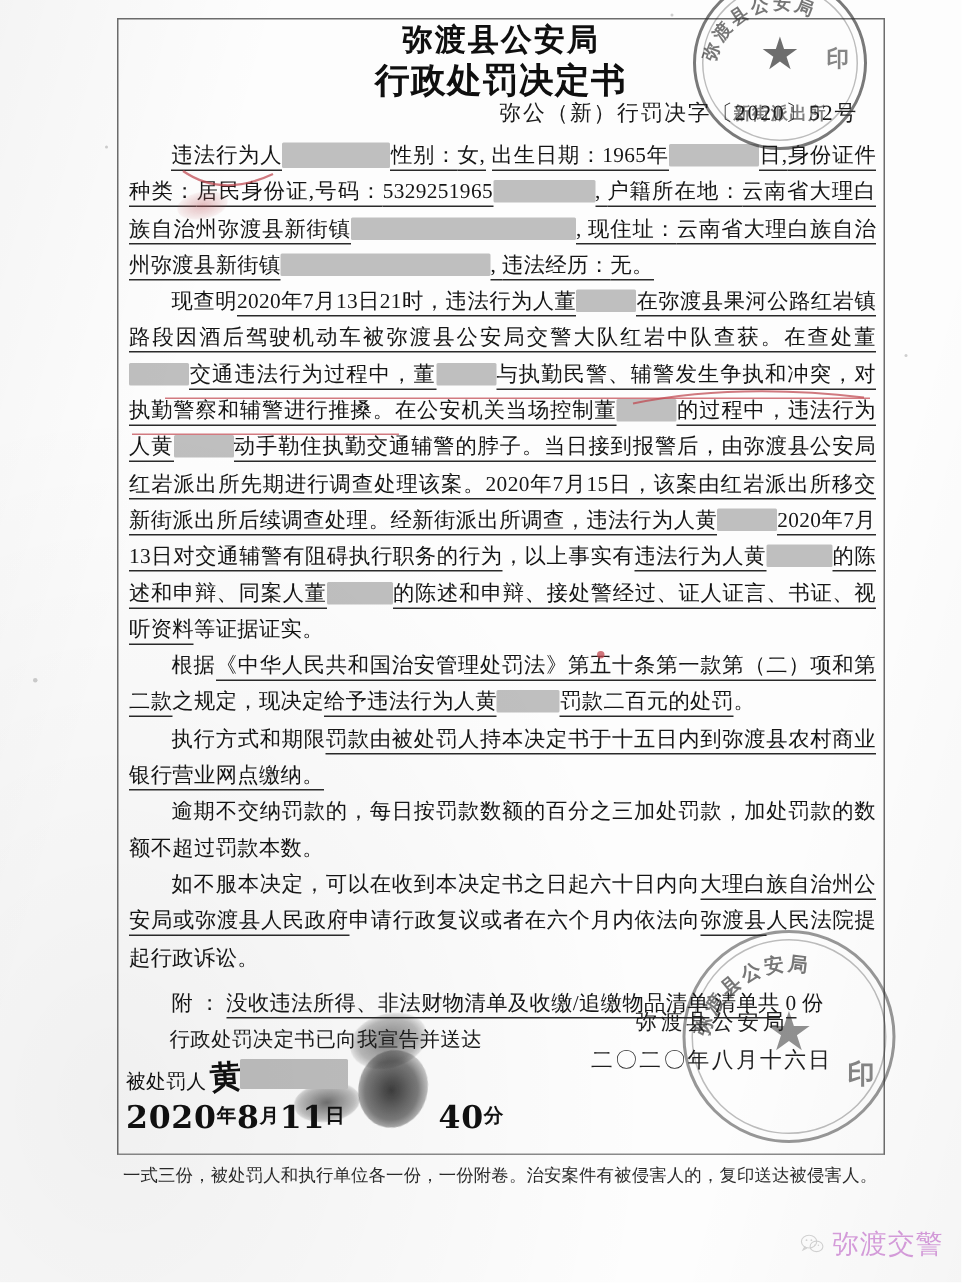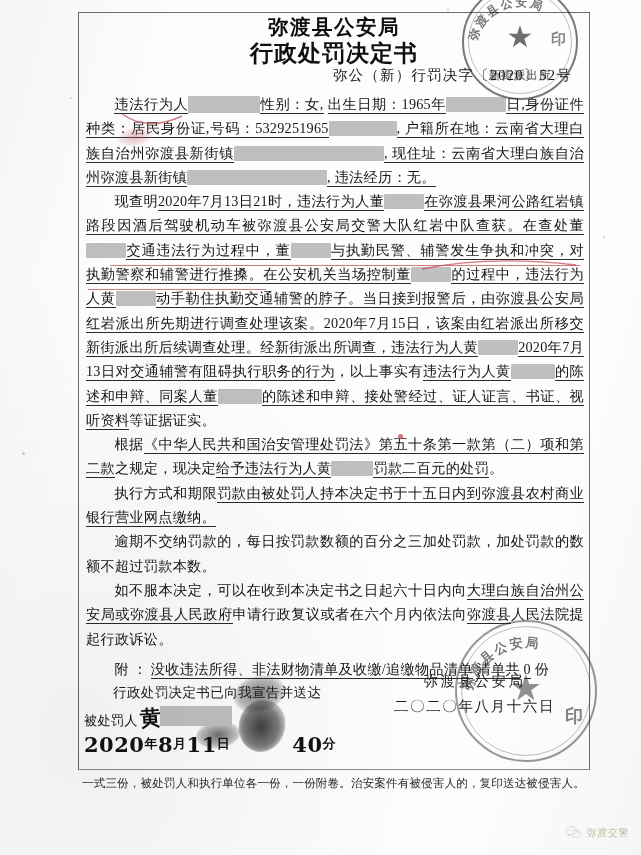--- a/index.html
+++ b/index.html
@@ -306,22 +306,22 @@
     position: absolute;
     right: 12px;
     bottom: 14px;
     display: flex;
     align-items: center;
     gap: 5px;
     opacity: .42;
     z-index: 45;
   }
   .wm-text {
-    font-size: 10px;
-    color: #4d7c0f;
+    font-size: 18px;
+    color: #a21caf;
     letter-spacing: 0.6px;
     font-family: Liberation Serif, serif;
   }
   .wm-icon { width: 17px; height: 17px; }
 
   
   .speck {
     position: absolute;
     background: rgba(120,120,120,.35);
     border-radius: 50%;

